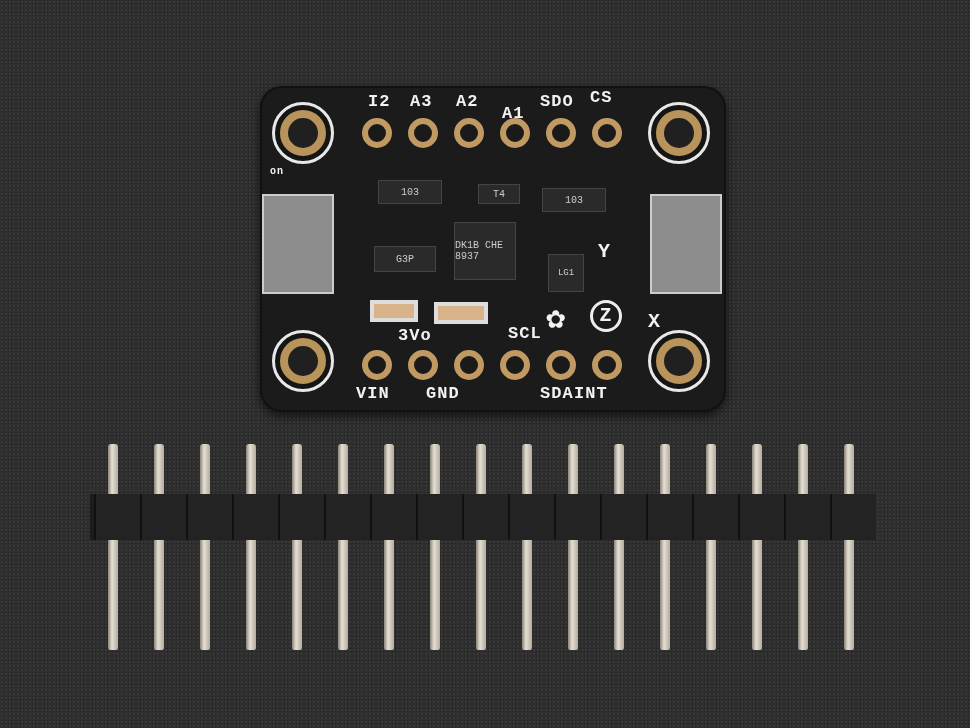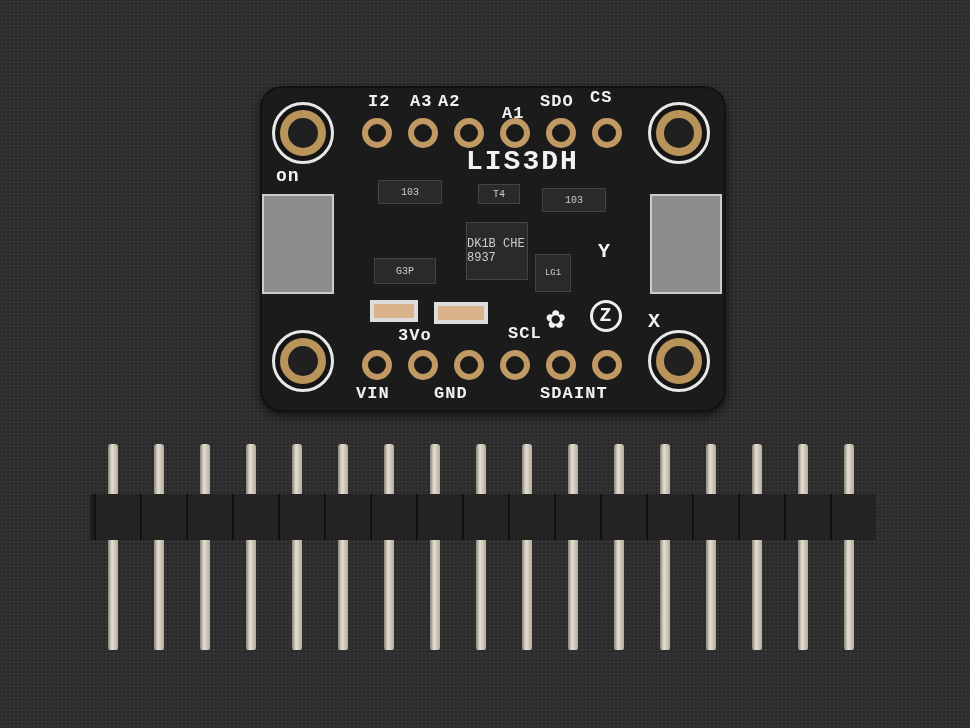--- a/index.html
+++ b/index.html
@@ -33,64 +33,63 @@
     </div>
   <div class="mount" style="left:10px;top:242px">
       <div class="ring"></div>
     </div>
   <div class="mount" style="left:386px;top:242px">
       <div class="ring"></div>
     </div>
 
   <span class="silk" style="left:106px;top:4px">I2</span>
   <span class="silk" style="left:148px;top:4px">A3</span>
-  <span class="silk" style="left:176px;top:4px">A2</span>
+  <span class="silk" style="left:194px;top:4px">A2</span>
   <span class="silk" style="left:240px;top:16px">A1</span>
   <span class="silk" style="left:278px;top:4px">SDO</span>
   <span class="silk" style="left:328px;top:0">CS</span>
 
   <div class="pad" style="left:100px;top:30px"></div>
   <div class="pad" style="left:146px;top:30px"></div>
   <div class="pad" style="left:192px;top:30px"></div>
   <div class="pad" style="left:238px;top:30px"></div>
   <div class="pad" style="left:284px;top:30px"></div>
   <div class="pad" style="left:330px;top:30px"></div>
 
-  <span class="title" style="left:204px;top:58px">LIS3DH</span>
-  <span class="silk" style="left:14px;top:78px;font-size:18px">on</span>
+  <span class="silk" style="left:8px;top:78px;font-size:10px">on</span>
 
   <div class="conn" style="left:0;top:106px"></div>
   <div class="conn" style="left:388px;top:106px"></div>
 
   <div class="chip" style="left:116px;top:92px;width:62px;height:22px">103</div>
   <div class="chip" style="left:280px;top:100px;width:62px;height:22px">103</div>
   <div class="chip" style="left:216px;top:96px;width:40px;height:18px">T4</div>
-  <div class="chip" style="left:112px;top:170px;width:60px;height:24px">G3P</div>
-  <div class="chip" style="left:204px;top:134px;width:60px;height:56px;font-size:12px">DK1B CHE 8937</div>
-  <div class="chip" style="left:273px;top:166px;width:34px;height:36px;font-size:9px">LG1</div>
+  <div class="chip" style="left:112px;top:158px;width:60px;height:24px">G3P</div>
+  <div class="chip" style="left:192px;top:134px;width:60px;height:56px;font-size:10px">DK1B CHE 8937</div>
+  <div class="chip" style="left:286px;top:166px;width:34px;height:36px;font-size:9px">LG1</div>
 
   <div class="cap" style="left:108px;top:212px;width:48px;height:22px"></div>
   <div class="cap" style="left:172px;top:214px;width:54px;height:22px"></div>
 
   <span class="silk" style="left:136px;top:238px">3Vo</span>
   <span class="silk" style="left:246px;top:236px">SCL</span>
   <span class="silk" style="left:336px;top:152px;font-size:20px">Y</span>
   <span class="silk" style="left:386px;top:222px;font-size:20px">X</span>
   <span class="silk" style="left:328px;top:212px;font-size:20px;border:3px solid #eee;border-radius:50%;width:26px;height:26px;text-align:center;line-height:26px">Z</span>
   <span class="silk" style="left:284px;top:210px;font-size:32px">✿</span>
 
   <div class="pad" style="left:100px;top:262px"></div>
   <div class="pad" style="left:146px;top:262px"></div>
   <div class="pad" style="left:192px;top:262px"></div>
   <div class="pad" style="left:238px;top:262px"></div>
   <div class="pad" style="left:284px;top:262px"></div>
   <div class="pad" style="left:330px;top:262px"></div>
 
   <span class="silk" style="left:94px;top:296px">VIN</span>
-  <span class="silk" style="left:172px;top:296px">GND</span>
+  <span class="silk" style="left:164px;top:296px">GND</span>
   <span class="silk" style="left:278px;top:296px">SDA</span>
   <span class="silk" style="left:312px;top:296px">INT</span>
 </div>
 
 <div>
   <div class="pin" style="left:108px"></div>
     <div class="pin" style="left:154px"></div>
     <div class="pin" style="left:200px"></div>
     <div class="pin" style="left:246px"></div>
   <div class="pin" style="left:292px"></div>

